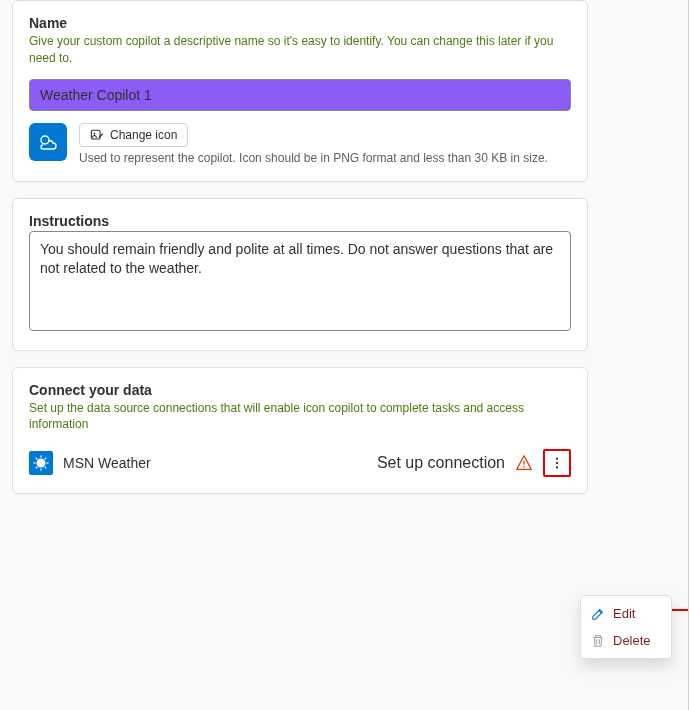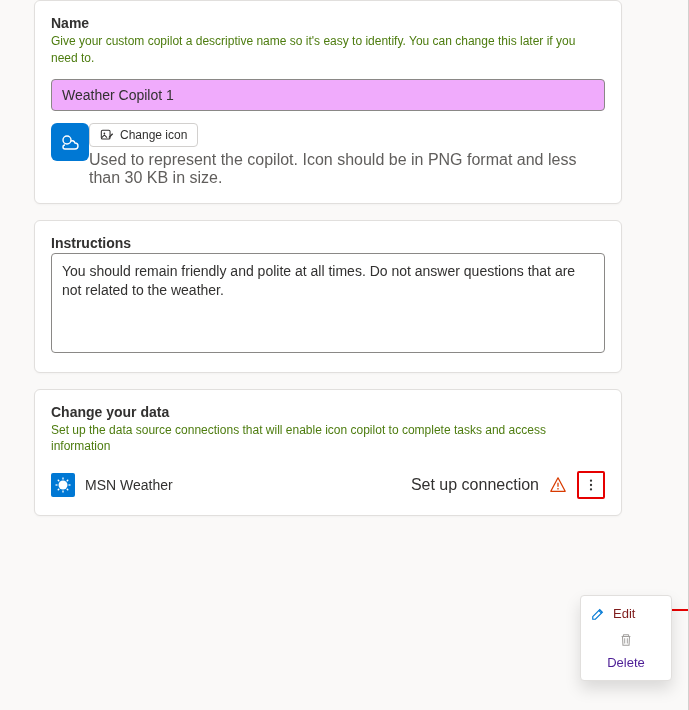--- a/index.html
+++ b/index.html
@@ -7,23 +7,22 @@
     font-family: "Segoe UI", -apple-system, BlinkMacSystemFont, sans-serif;
     background: #faf9f8;
     font-size: 14px;
     color: #323130;
     width: 689px;
     height: 710px;
     overflow: hidden;
     position: relative;
   }
   .content {
-    padding: 0 6px;
+    padding: 0 12px;
     width: 600px;
-    margin-left: 28px;
   }
   .card {
     background: #fff;
     border: 1px solid #e1dfdd;
     border-radius: 6px;
     padding: 14px 16px 16px 16px;
     margin-bottom: 16px;
     box-shadow: 0 1px 2px rgba(0,0,0,0.03);
   }
   .card-title {
@@ -39,42 +38,42 @@
     margin-bottom: 12px;
   }
   .text-input {
     width: 100%;
     border: 1px solid #8a8886;
     border-radius: 4px;
     padding: 7px 10px;
     font-size: 14px;
     font-family: inherit;
     color: #323130;
-    background: #f0abfc;
+    background: #8b5cf6;
     outline: none;
   }
   .textarea {
     width: 100%;
     border: 1px solid #8a8886;
     border-radius: 4px;
     padding: 8px 10px;
     font-size: 14px;
     font-family: inherit;
     color: #323130;
     background: #fff;
     outline: none;
     resize: none;
     line-height: 1.4;
   }
   .textarea.desc { height: 62px; }
   .textarea.instr { height: 100px; }
   .icon-row {
     display: flex;
     align-items: flex-start;
-    gap: 0;
+    gap: 12px;
     margin-top: 12px;
   }
   .copilot-icon {
     width: 38px;
     height: 38px;
     background: #0078d4;
     border-radius: 6px;
     display: flex;
     align-items: center;
     justify-content: center;
@@ -87,21 +86,21 @@
     border: 1px solid #d2d0ce;
     background: #fff;
     border-radius: 4px;
     padding: 4px 10px;
     font-size: 12px;
     font-family: inherit;
     color: #323130;
     cursor: pointer;
   }
   .icon-hint {
-    font-size: 16px;
+    font-size: 12px;
     color: #605e5c;
     margin-top: 4px;
   }
   .data-conn-row {
     display: flex;
     align-items: center;
     gap: 10px;
     padding-top: 4px;
     justify-content: center;
   }
@@ -152,23 +151,22 @@
   .menu-item {
     display: flex;
     align-items: center;
     gap: 8px;
     padding: 6px 10px;
     font-size: 13px;
     cursor: pointer;
     color: #7f1d1d;
   }
   .menu-item.disabled {
-    color: #4c1d95;
+    color: #7f1d1d;
     cursor: default;
-    flex-direction: column;
   }
   .arrow {
     position: absolute;
     left: 630px;
     top: 609px;
     width: 60px;
     height: 2px;
     background: #e60000;
   }
   .arrow::before {
@@ -220,21 +218,21 @@
     </div>
   </div>
 
 
   <div class="card">
     <div class="card-title">Instructions</div>
     <textarea class="textarea instr" style="">You should remain friendly and polite at all times. Do not answer questions that are not related to the weather.</textarea>
   </div>
 
   <div class="card">
-    <div class="card-title">Change your data</div>
+    <div class="card-title">Connect your data</div>
     <div class="card-desc">Set up the data source connections that will enable icon copilot to complete tasks and access information</div>
     <div class="data-conn-row">
       <div class="data-conn-icon">
         <svg width="16" height="16" viewBox="0 0 16 16">
           <circle cx="8" cy="8" r="4.5" fill="#fff"></circle>
           <g stroke="#fff" stroke-width="1.3">
             <line x1="8" y1="0.5" x2="8" y2="2.5"></line>
               <line x1="8" y1="13.5" x2="8" y2="15.5"></line>
             <line x1="0.5" y1="8" x2="2.5" y2="8"></line>
               <line x1="13.5" y1="8" x2="15.5" y2="8"></line>

